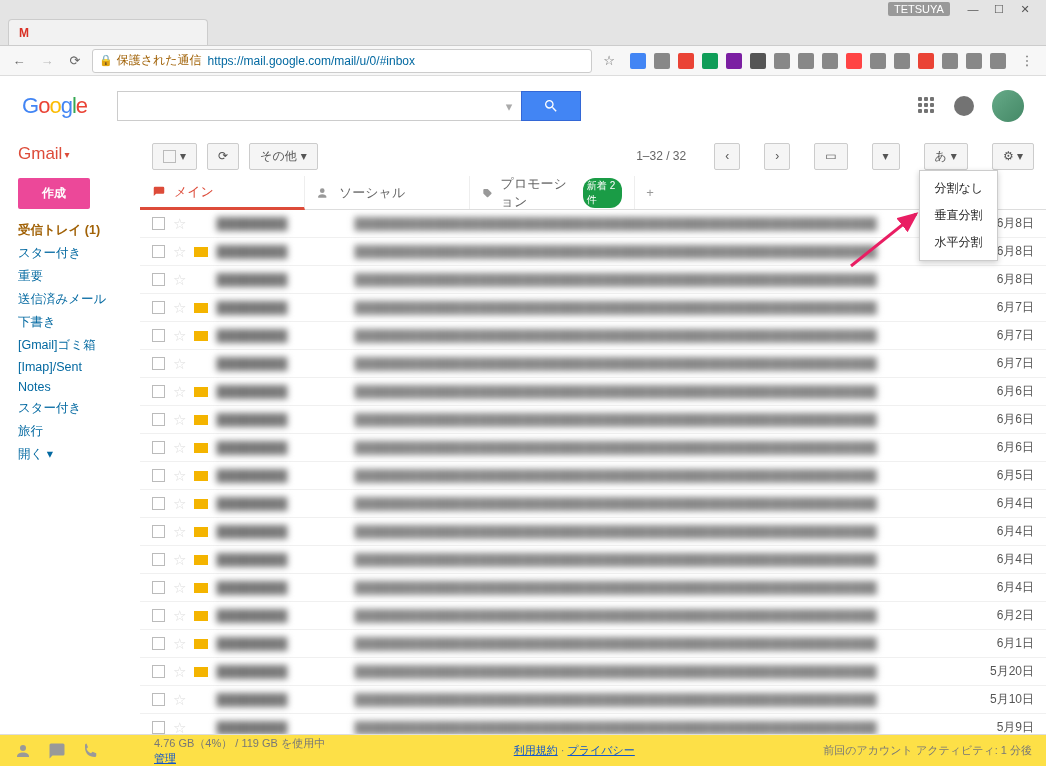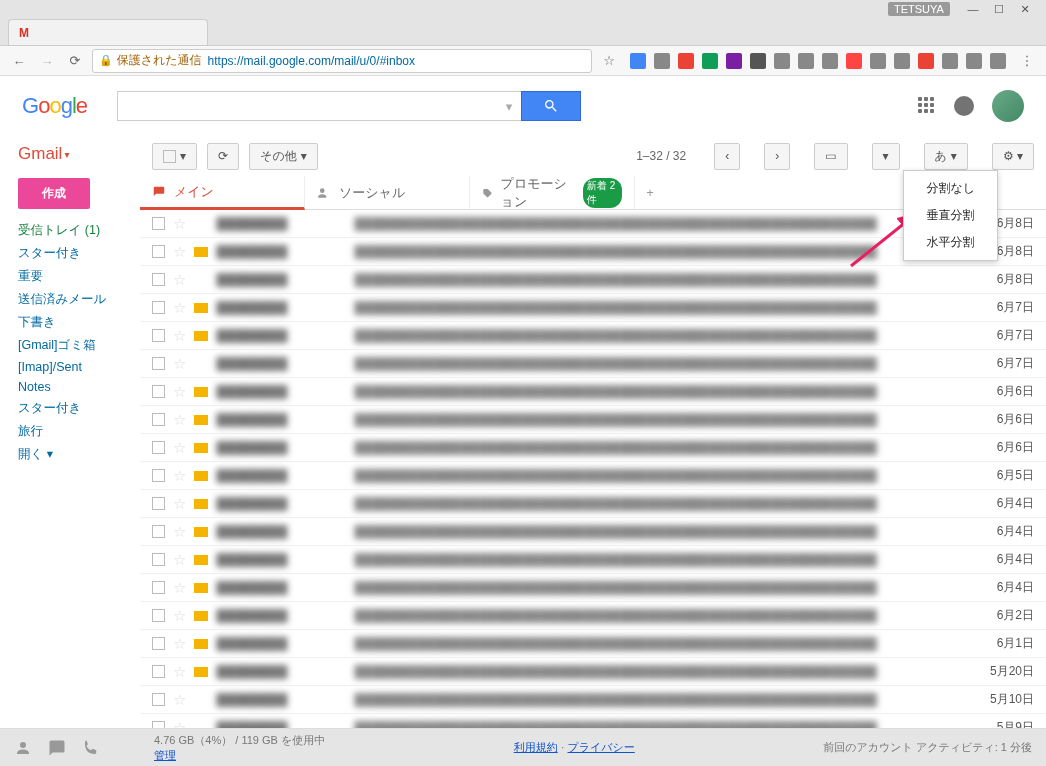--- a/index.html
+++ b/index.html
@@ -29,45 +29,45 @@
 .apps-icon{width:18px;height:18px;display:grid;grid-template-columns:repeat(3,4px);grid-template-rows:repeat(3,4px);gap:2px}
 .apps-icon i{background:#737373;border-radius:1px}
 .bell{width:20px;height:20px;background:#737373;border-radius:50%}
 .avatar{width:32px;height:32px;border-radius:50%;background:linear-gradient(135deg,#6a8,#486)}
 .main{display:flex;height:calc(100vh - 136px)}
 .sidebar{width:140px;padding:8px 0 8px 18px;flex-shrink:0}
 .gmail-label{color:#dd4b39;font-size:17px;margin-bottom:14px;display:flex;align-items:center;gap:2px}
 .compose{background:#ec4899;color:#fff;padding:7px 24px;font-size:12px;font-weight:bold;border-radius:2px;border:none;margin-bottom:10px;cursor:pointer}
 .navlist{list-style:none;font-size:12.5px}
 .navlist li{padding:3px 0;cursor:pointer;color:#0369a1}
-.navlist li.active{color:#15803d;font-weight:normal}
+.navlist li.active{color:#a16207;font-weight:bold}
 .content{flex:1;display:flex;flex-direction:column;border-left:0}
 .toolbar{height:40px;display:flex;align-items:center;padding:0 12px;gap:10px;position:relative}
 .tbtn{border:1px solid #ccc;background:#f5f5f5;height:27px;padding:0 10px;border-radius:2px;display:flex;align-items:center;cursor:pointer;font-size:12px;color:#555;gap:4px}
 .toolbar-right{margin-left:auto;display:flex;align-items:center;gap:24px;font-size:12px;color:#666}
 .pagecount{margin-right:4px}
 .tabs{display:flex;border-bottom:1px solid #ddd;height:34px}
 .mtab{flex:0 0 165px;display:flex;align-items:center;padding:0 12px;gap:8px;font-size:13px;color:#666;cursor:pointer;border-right:1px solid #eee}
 .mtab.active{color:#dd4b39;border-bottom:3px solid #dd4b39;margin-bottom:-1px}
 .mtab .ticon{width:14px;height:14px}
 .badge{background:#1a9c46;color:#fff;font-size:10px;padding:1px 4px;border-radius:12px;margin-left:4px}
 .addtab{width:30px;display:flex;align-items:center;justify-content:center;color:#999;cursor:pointer}
 .maillist{overflow-y:auto;flex:1}
 .mailrow{display:flex;align-items:center;height:28px;padding:0 12px;border-bottom:1px solid #f0f0f0;font-size:12.5px;gap:8px}
 .chk{width:13px;height:13px;border:1px solid #bbb;flex-shrink:0}
 .star{color:#ddd;font-size:15px;flex-shrink:0;cursor:pointer}
 .label-icon{width:14px;height:10px;flex-shrink:0}
 .label-icon.yel{background:#f4b400}
 .sender{width:130px;flex-shrink:0;white-space:nowrap;overflow:hidden;filter:blur(3px);color:#777}
 .subject{flex:1;white-space:nowrap;overflow:hidden;filter:blur(3px);color:#888}
 .date{width:50px;text-align:right;flex-shrink:0;color:#555;font-size:12px}
-.dropdown{position:absolute;right:48px;top:34px;background:#fff;border:1px solid #ccc;box-shadow:0 2px 6px rgba(0,0,0,.2);z-index:10;padding:4px 8px;min-width:68px}
+.dropdown{position:absolute;right:48px;top:34px;background:#fff;border:1px solid #ccc;box-shadow:0 2px 6px rgba(0,0,0,.2);z-index:10;padding:4px 0;min-width:68px}
 .dropdown div{padding:5px 14px;font-size:12px;cursor:pointer;white-space:nowrap}
 .arrow{position:absolute;right:120px;top:70px;z-index:5;pointer-events:none}
-.footer{border-top:1px solid #ddd;padding:6px 14px;font-size:11px;color:#777;display:flex;align-items:center;position:fixed;bottom:0;left:0;right:0;background:#e5e5e5;height:38px}
+.footer{border-top:1px solid #ddd;padding:6px 14px;font-size:11px;color:#777;display:flex;align-items:center;position:fixed;bottom:0;left:0;right:0;background:#fde047;height:32px}
 .ficons{display:flex;gap:16px;align-items:center;width:140px}
 .ficon{width:18px;height:18px;color:#999}
 .fcenter{flex:1;text-align:center}
 </style>
 </head>
 <body>
 
 <div class="titlebar">
   <span class="user-badge">TETSUYA</span>
   <span class="wbtn">—</span>

